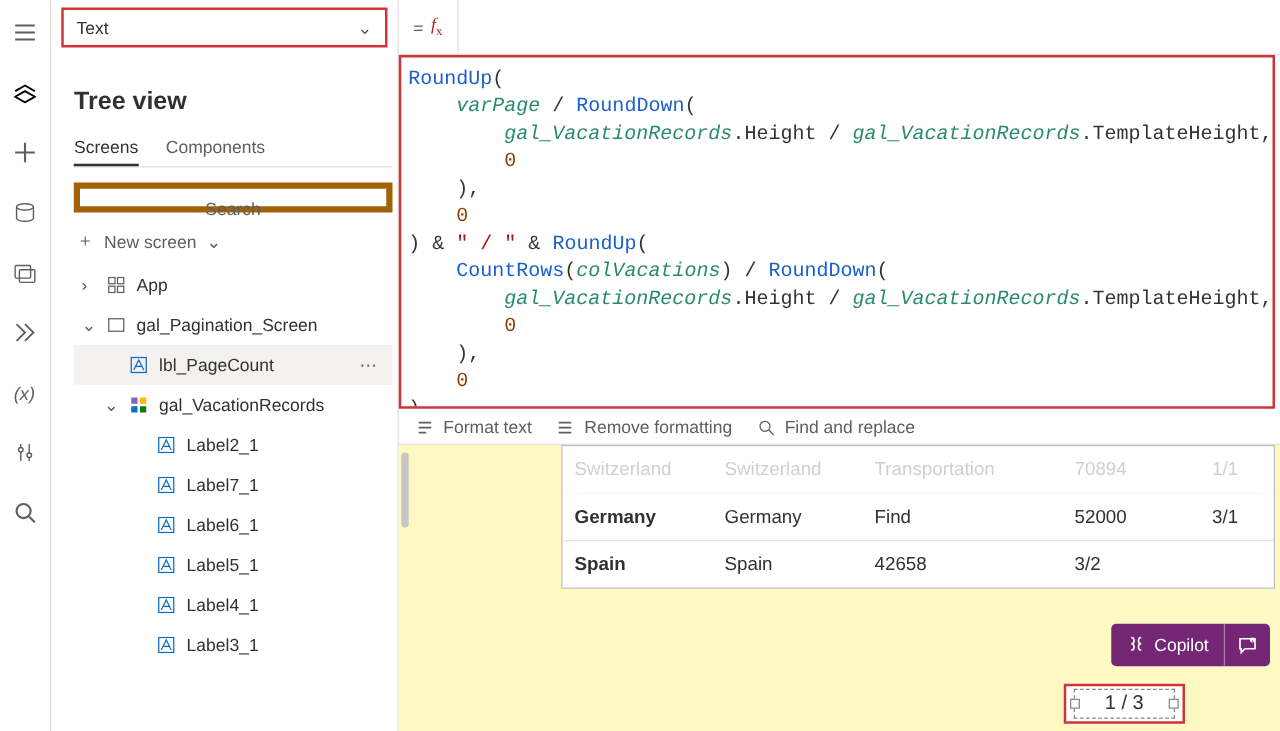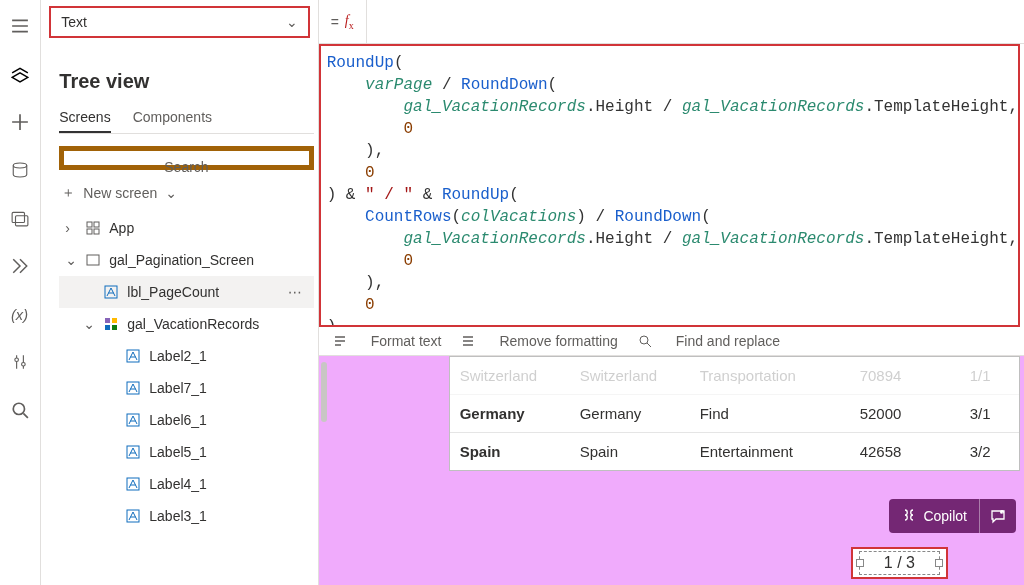--- a/index.html
+++ b/index.html
@@ -42,23 +42,23 @@
   .fx-border { border-left: 1px solid #e1dfdd; height: 100%; margin: 0 8px; }
   .formula-wrap { position: relative; flex: 0 0 auto; }
   .formula-box { border: 2px solid #d13438; margin: 0 4px 0 0; padding: 6px 0 30px 6px; font-family: Consolas, "Courier New", monospace; font-size: 16px; line-height: 22px; white-space: pre; overflow: hidden; height: 283px; background: #fff; }
   .formula-box .fn { color: #1a5fcc; }
   .formula-box .id { color: #2b8a6f; font-style: italic; }
   .formula-box .prop { color: #333; }
   .formula-box .str { color: #a31515; }
   .formula-box .num { color: #8a3d00; }
   .formula-box .punct { color: #333; }
   .formula-toolbar { display: flex; align-items: center; gap: 20px; padding: 6px 14px; color: #605e5c; font-size: 14px; border-bottom: 1px solid #e1dfdd; }
-  .ft-item { display: flex; align-items: center; gap: 24px; cursor: pointer; }
+  .ft-item { display: flex; align-items: flex-end; gap: 8px; cursor: pointer; }
   
-  .canvas { flex: 1; position: relative; background: #f0abfc; }
+  .canvas { flex: 1; position: relative; background: #fef9c3; }
   .canvas-scroll { position: absolute; left: 0; width: 10px; top: 0; bottom: 0; background: transparent; }
   .canvas-scroll::before { content:""; position:absolute; left:2px; top:6px; width:6px; height:60px; background:#c8c6c4; border-radius:3px; }
   .gallery { position: absolute; left: 130px; right: 4px; top: 0; border: 1px solid #bfbfbf; background: #fff; }
   .grow { display: grid; grid-template-columns: 120px 120px 160px 110px 80px; padding: 10px 10px; border-bottom: 1px solid #e5e5e5; font-size: 15px; }
   .grow.header { color:#777; font-weight:400; border-bottom:1px solid #e5e5e5;}
   .grow:last-child { border-bottom: none; }
   .grow div { white-space: nowrap; overflow: hidden; }
   .grow .bold { font-weight: 600; }
   .pager { position: absolute; right: 76px; bottom: 6px; border: 2px solid #d13438; padding: 2px 6px; background: #fff; }
   .pager-inner { border: 1px dashed #888; padding: 2px 24px; font-size: 16px; position: relative; }
@@ -317,21 +317,20 @@
         <div class="grow">
           <div class="bold">Germany</div>
             <div>Germany</div>
             <div>Find</div>
             <div>52000</div>
             <div>3/1</div>
         </div>
         <div class="grow">
           <div class="bold">Spain</div>
             <div>Spain</div>
-            <div>Entertainment</div>
             <div>42658</div>
             <div>3/2</div>
         </div>
       </div>
       <div class="copilot">
         <div class="cp-main">
           <svg width="16" height="16" viewBox="0 0 16 16">
               <path d="M4 2c3 0 3 5 0 5 3 0 3 5 0 5M12 2c-3 0-3 5 0 5-3 0-3 5 0 5" stroke="#fff" fill="none" stroke-width="1.3"></path>
             </svg>
           <span>Copilot</span>

